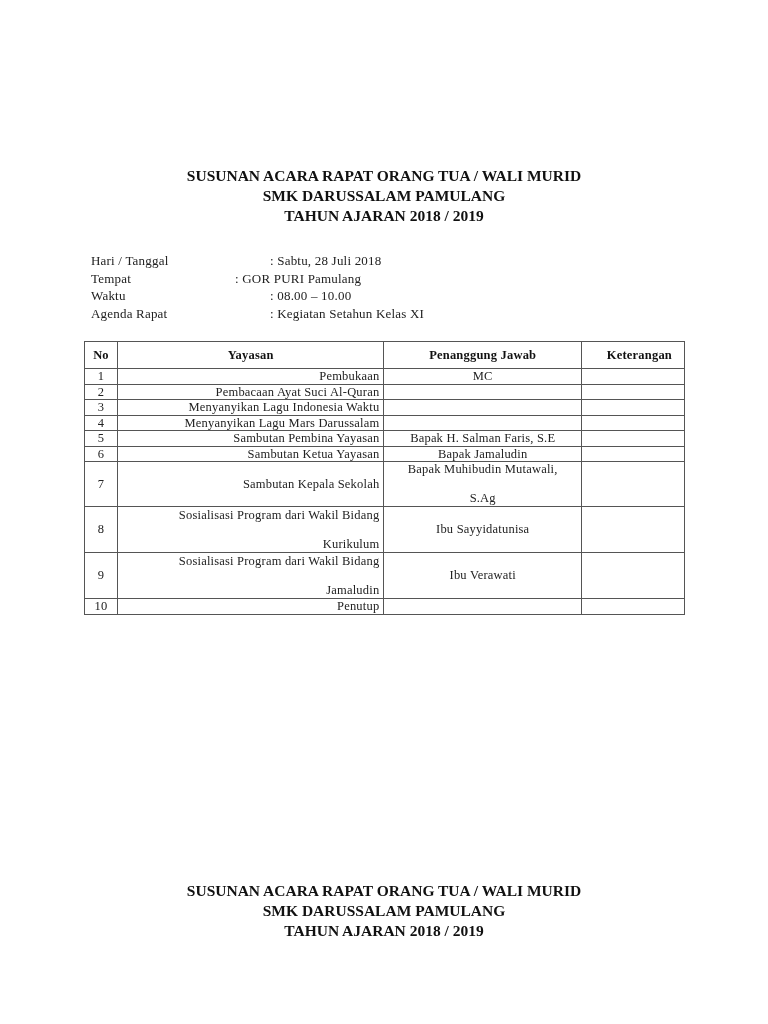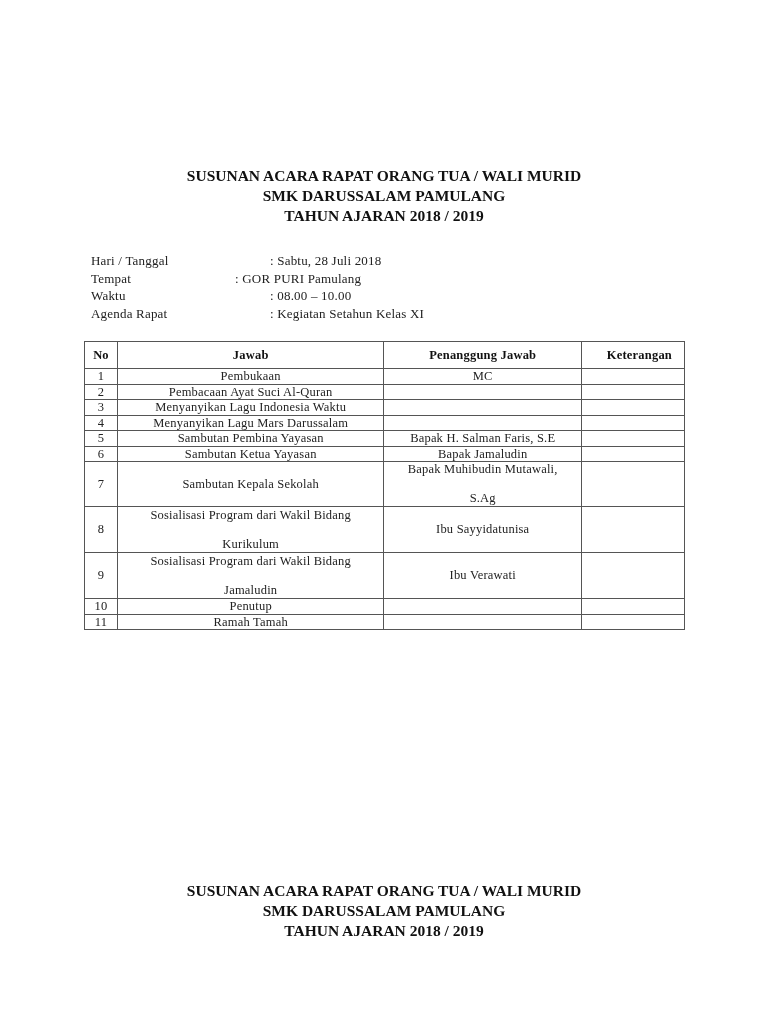--- a/index.html
+++ b/index.html
@@ -62,21 +62,21 @@
     table.agenda th {
       font-weight: bold;
       height: 26px;
       text-align: center;
       font-size: 12.5px;
       color: #111;
     }
     table.agenda tr.header th.col-ket { text-align: right; padding-right: 12px; }
     table.agenda td { height: 14.5px; }
     td.col-no { width: 24px; text-align: center; }
-    td.col-agenda { width: 258px; text-align: center; }
+    td.col-agenda { width: 258px; text-align: right; }
     td.col-pj { width: 189px; text-align: center; }
     td.col-ket { width: 94px; }
     .tall td.col-agenda, .tall td.col-pj { line-height: 15px; }
     .two-line-gap { display: block; }
     .gap { display: block; height: 14px; }
   </style>
 </head>
 <body>
 
 <div class="title-block" id="title-top">
@@ -101,21 +101,21 @@
   <div class="info-row">
     <span class="info-label">Agenda Rapat</span>
     <span class="info-value">: Kegiatan Setahun Kelas XI</span>
   </div>
 </div>
 
 <table class="agenda">
   <thead>
     <tr class="header">
       <th class="col-no">No</th>
-      <th class="col-agenda">Jawab</th>
+      <th class="col-agenda">Yayasan</th>
       <th class="col-pj">Penanggung Jawab</th>
       <th class="col-ket">Keterangan</th>
     </tr>
   </thead>
   <tbody>
     <tr>
       <td class="col-no">1</td>
       <td class="col-agenda">Pembukaan</td>
       <td class="col-pj">MC</td>
       <td class="col-ket"></td>
@@ -179,26 +179,20 @@
       </td>
       <td class="col-pj">Ibu Verawati</td>
       <td class="col-ket"></td>
     </tr>
     <tr>
       <td class="col-no">10</td>
       <td class="col-agenda">Penutup</td>
       <td class="col-pj"></td>
       <td class="col-ket"></td>
     </tr>
-    <tr>
-      <td class="col-no">11</td>
-      <td class="col-agenda">Ramah Tamah</td>
-      <td class="col-pj"></td>
-      <td class="col-ket"></td>
-    </tr>
   </tbody>
 </table>
 
 <div class="title-block" id="title-bottom">
   <span class="line">SUSUNAN ACARA RAPAT ORANG TUA / WALI MURID</span>
   <span class="line">SMK DARUSSALAM PAMULANG</span>
   <span class="line">TAHUN AJARAN 2018 / 2019</span>
 </div>
 
 </body></html>

